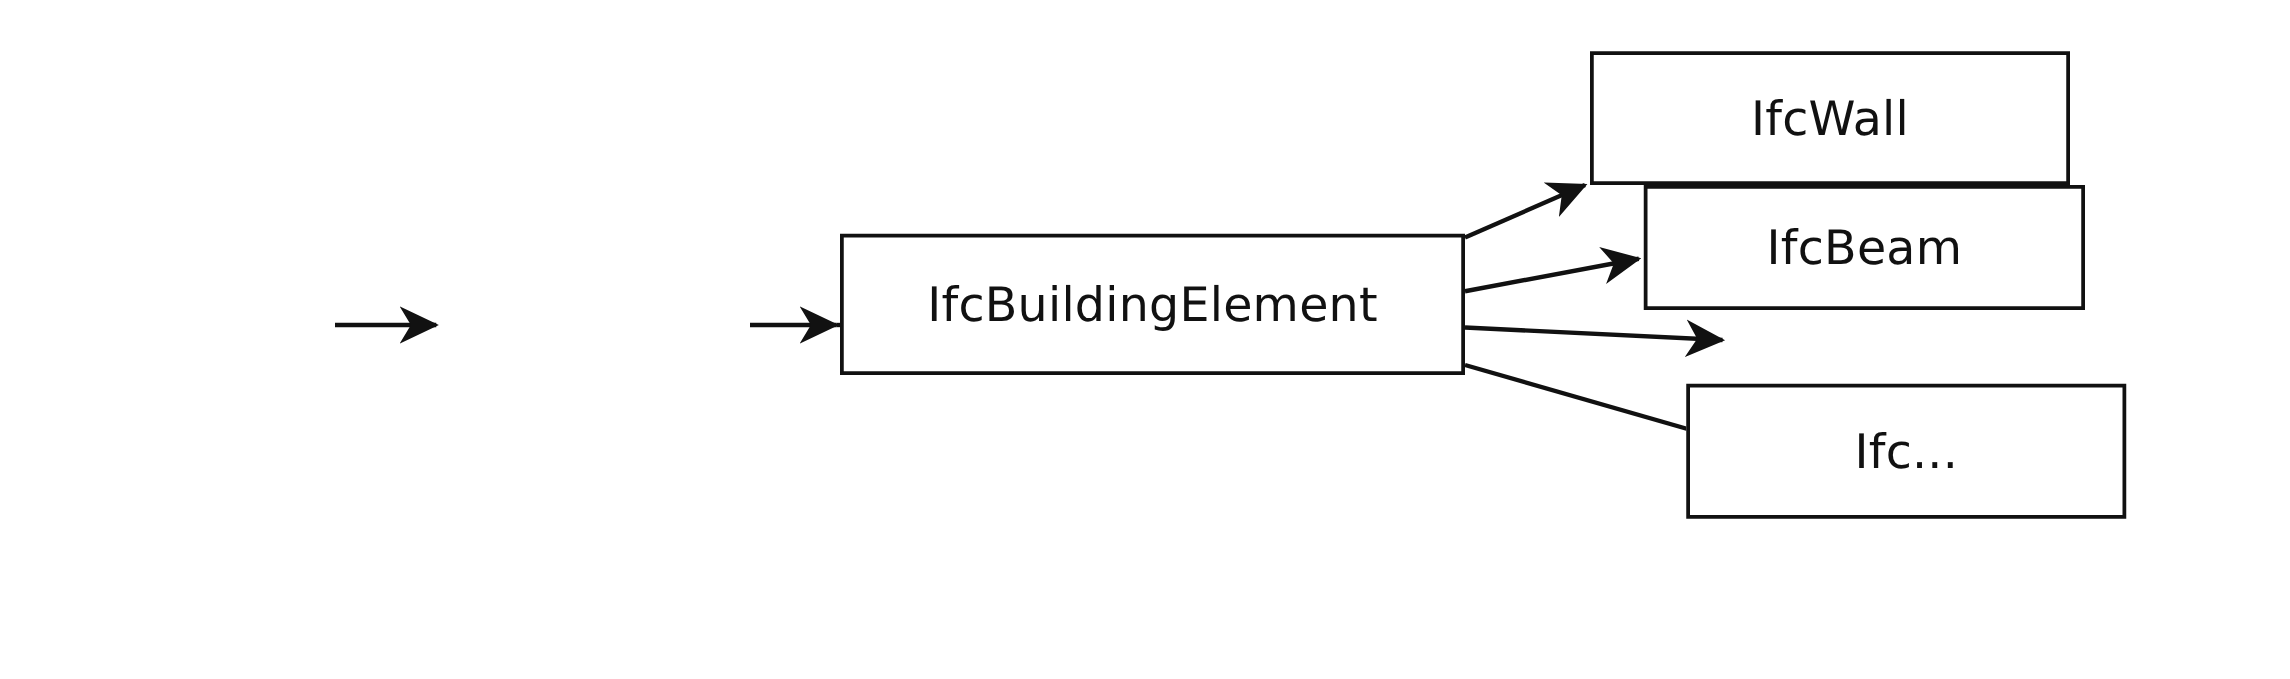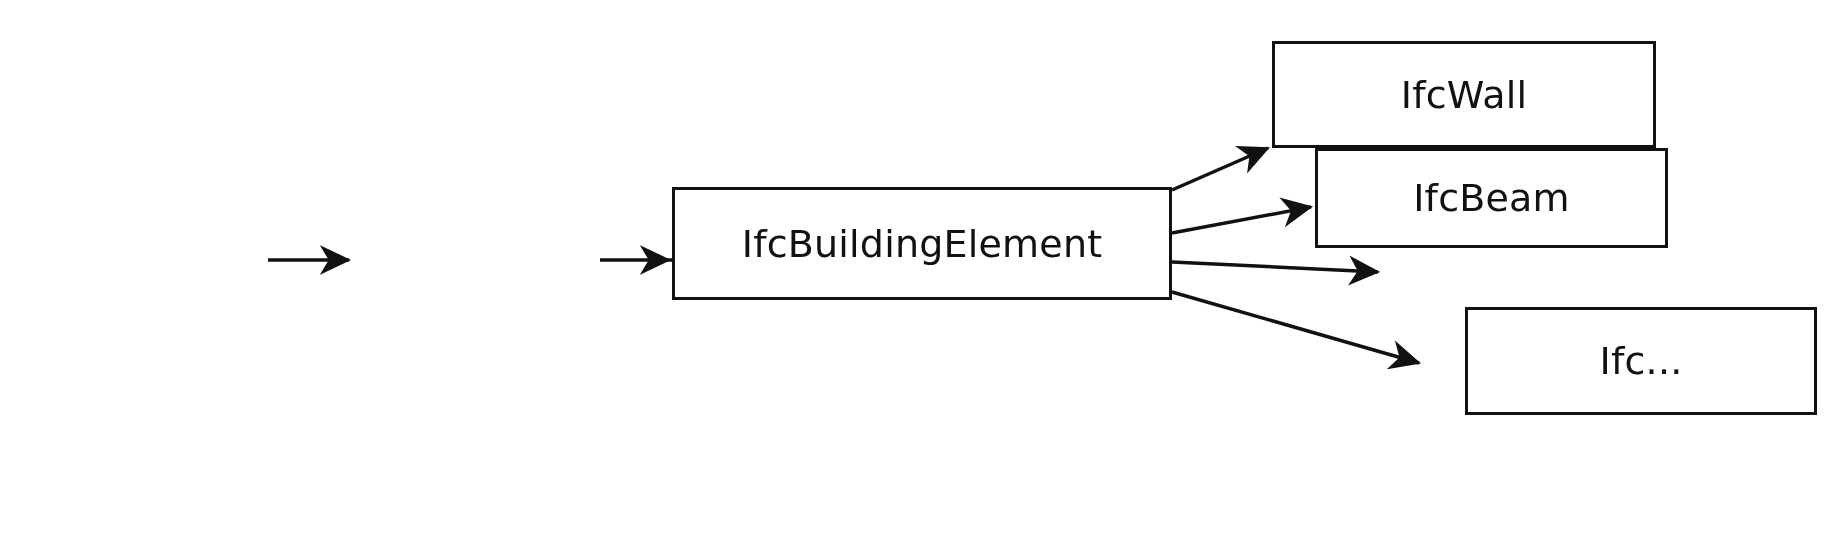--- a/index.html
+++ b/index.html
@@ -38,21 +38,21 @@
     font-weight: 400;
     color: #111111;
     letter-spacing: 0.2px;
     line-height: 1;
     white-space: nowrap;
   }
   
   #node-ifcwall      { left: 1272px; top: 41px;  width: 384px; height: 107px; z-index: 3; }
   #node-ifcslab      { left: 1315px; top: 148px; width: 353px; height: 100px; z-index: 4; }
   #node-ifcbeam      { left: 1382px; top: 213px; width: 353px; height: 100px; z-index: 5; }
-  #node-ifcother     { left: 1465px; top: 307px; width: 352px; height: 108px; z-index: 6; }
+  #node-ifcother     { left: 1349px; top: 307px; width: 352px; height: 108px; z-index: 6; }
   #node-ifcproduct   { left: 58px;   top: 220px; width: 209px; height: 80px;  z-index: 2; }
   #node-ifcelement   { left: 352px;  top: 220px; width: 333px; height: 80px;  z-index: 2; }
   #node-ifcbuilding  { left: 672px;  top: 187px; width: 500px; height: 113px; z-index: 2; }
 </style>
 </head>
 <body>
 
 <div id="canvas">
 
   <svg class="diagram-svg" viewBox="0 0 1832 543" aria-hidden="true">

